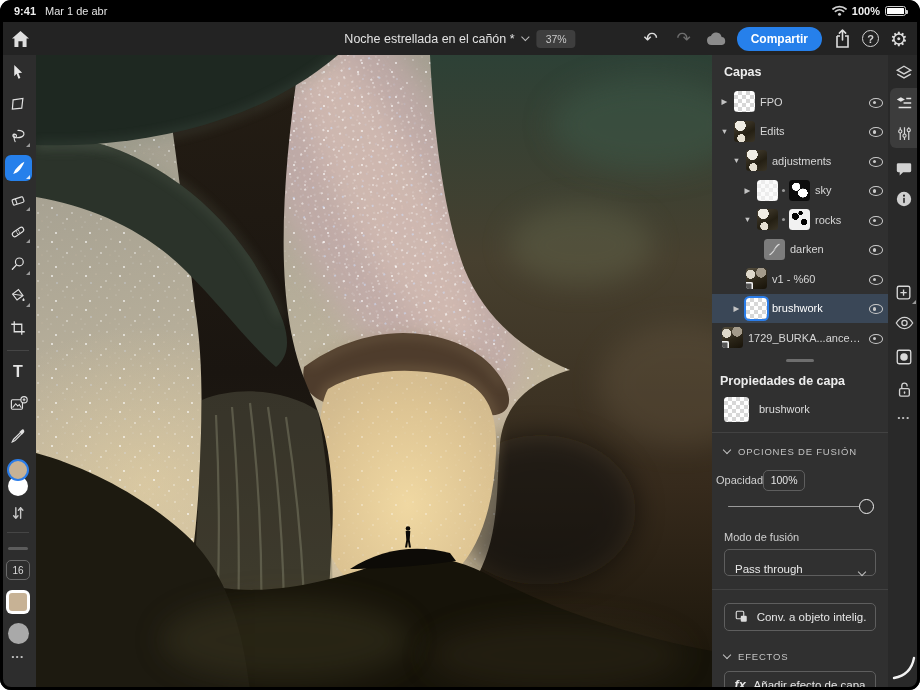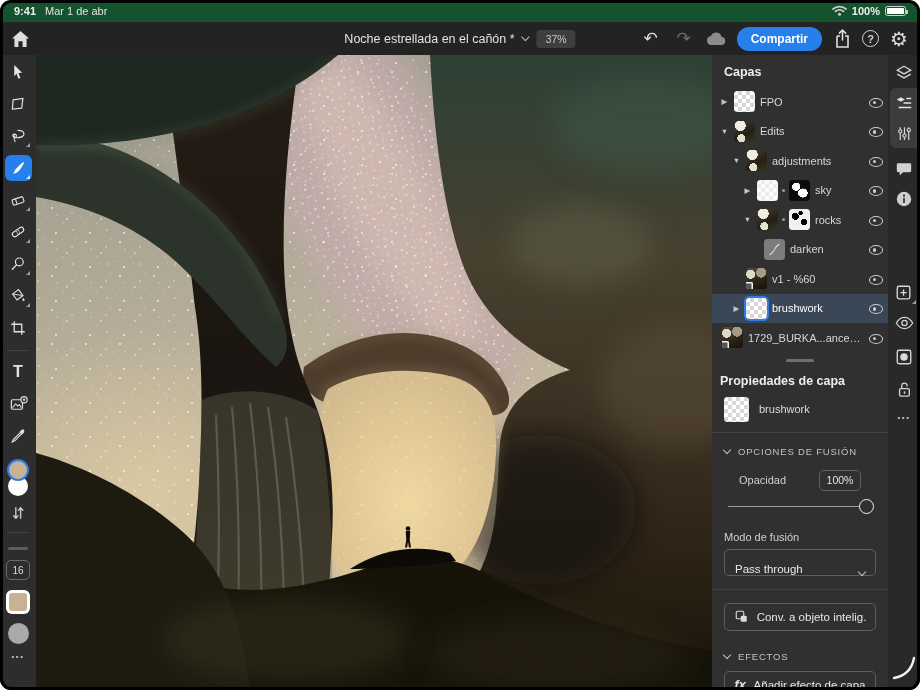--- a/index.html
+++ b/index.html
@@ -1,17 +1,17 @@
 <!DOCTYPE html>
 <html><head>
 <meta charset="utf-8">
 <style>
   *{box-sizing:border-box;margin:0;padding:0}
   html,body{width:920px;height:690px;background:#fff;font-family:"Liberation Sans","DejaVu Sans",sans-serif;-webkit-font-smoothing:antialiased}
-  #app{position:absolute;left:0;top:0;width:920px;height:690px;background:#14532d;border-radius:11px;overflow:hidden}
+  #app{position:absolute;left:0;top:0;width:920px;height:690px;background:#000000;border-radius:11px;overflow:hidden}
   .bezel{position:absolute;inset:0;border:3px solid #000;border-radius:11px;pointer-events:none;z-index:60}
 
   
   #status-bar{position:absolute;left:0;top:0;width:920px;height:22px;display:flex;align-items:center;justify-content:space-between;padding:0 14px;color:#efefef;font-size:11px}
   #status-bar .left{display:flex;gap:9px;align-items:center;font-weight:700}
   #status-bar .left .date{font-weight:400;color:#e3e3e3}
   #status-bar .right{display:flex;gap:5px;align-items:center;font-weight:600}
   .batt{width:21px;height:10.5px;border:1px solid #cfcfcf;border-radius:2.5px;position:relative;background:#fff;background-clip:content-box;padding:1px}
   .batt::after{content:"";position:absolute;right:-3px;top:3px;width:2px;height:4px;background:#cfcfcf;border-radius:0 1px 1px 0}
 
@@ -74,21 +74,21 @@
 
   
   .props-title{font-size:12.5px;font-weight:700;color:#ececec;padding:8px 8px 9px}
   .layer-chip{display:flex;align-items:center;gap:10px;padding:0 12px 10px}
   .layer-chip .th{width:25px;height:25px}
   .chip-name{font-size:11px;color:#dcdcdc}
   .hdiv{height:1px;background:#424242;margin:0 0 0 0}
   .section-row{display:flex;align-items:center;gap:8px;padding:13px 12px 9px}
   .section-label{font-size:9.5px;letter-spacing:.8px;color:#c2c2c2}
   .schev{width:6px;height:6px;border-right:1.4px solid #c2c2c2;border-bottom:1.4px solid #c2c2c2;transform:rotate(45deg);margin-top:-2px}
-  .opacity-row{display:flex;align-items:center;justify-content:space-between;padding:4px 27px 2px}
+  .opacity-row{display:flex;align-items:center;padding:4px 4px 2px}
   .flabel{font-size:11px;color:#cfcfcf}
   .val-box{min-width:42px;height:21px;border:1px solid #5e5e5e;border-radius:5px;color:#e3e3e3;font-size:10.5px;display:flex;align-items:center;justify-content:center;padding:0 6px}
   .slider{position:relative;height:20px;margin:4px 16px 6px}
   .slider .track{position:absolute;left:0;right:0;top:9px;height:1.6px;background:#9a9a9a;border-radius:1px}
   .slider .knob{position:absolute;right:-2px;top:2px;width:15px;height:15px;border-radius:50%;border:1.8px solid #f1f1f1;background:#303030}
   .mode-label{padding:8px 12px 6px;font-size:11px;color:#cfcfcf}
   .dropdown{margin:0 12px;height:27px;border:1px solid #5e5e5e;border-radius:5px;display:flex;align-items:flex-end;justify-content:space-between;padding:0 10px;color:#e8e8e8;font-size:11.5px}
   .btn{margin:0 12px;height:28px;border:1px solid #5e5e5e;border-radius:5px;display:flex;align-items:center;justify-content:center;gap:8px;color:#e6e6e6;font-size:11.5px}
   .fx-glyph{font-style:italic;font-weight:700;font-size:12.5px;color:#e6e6e6}
 

